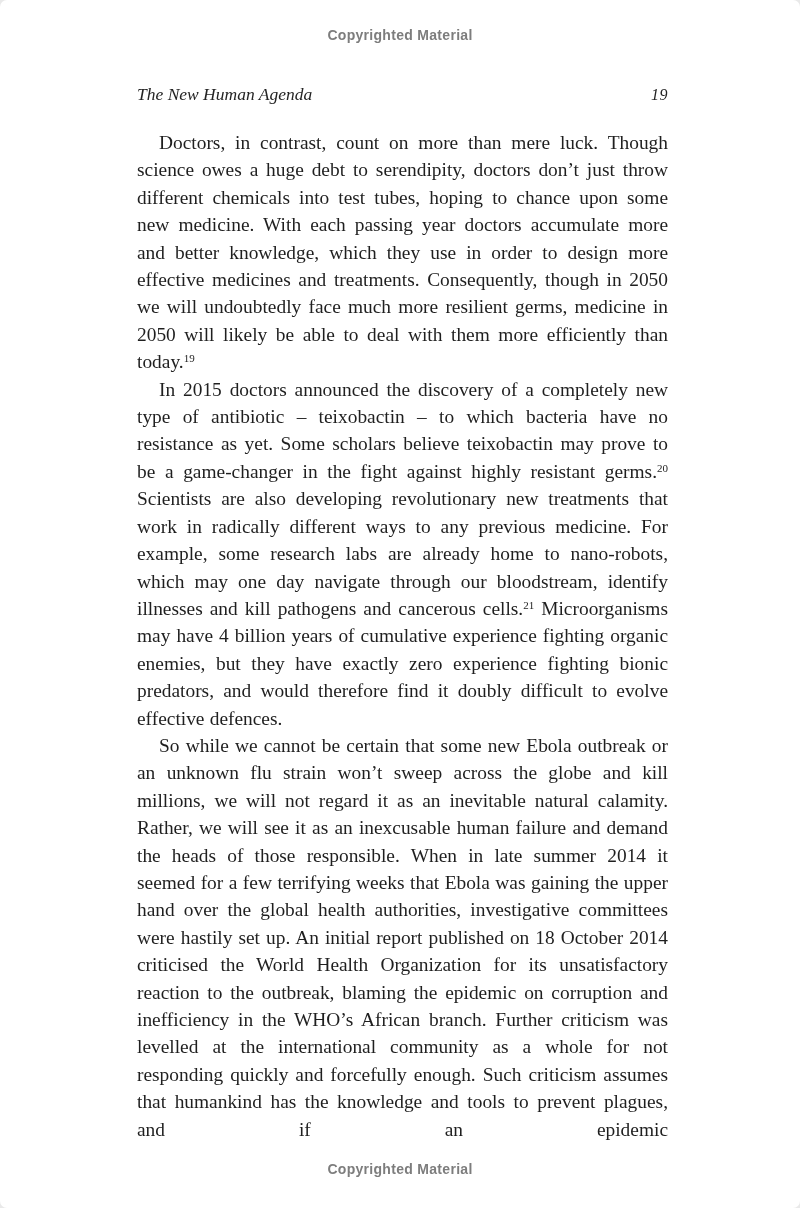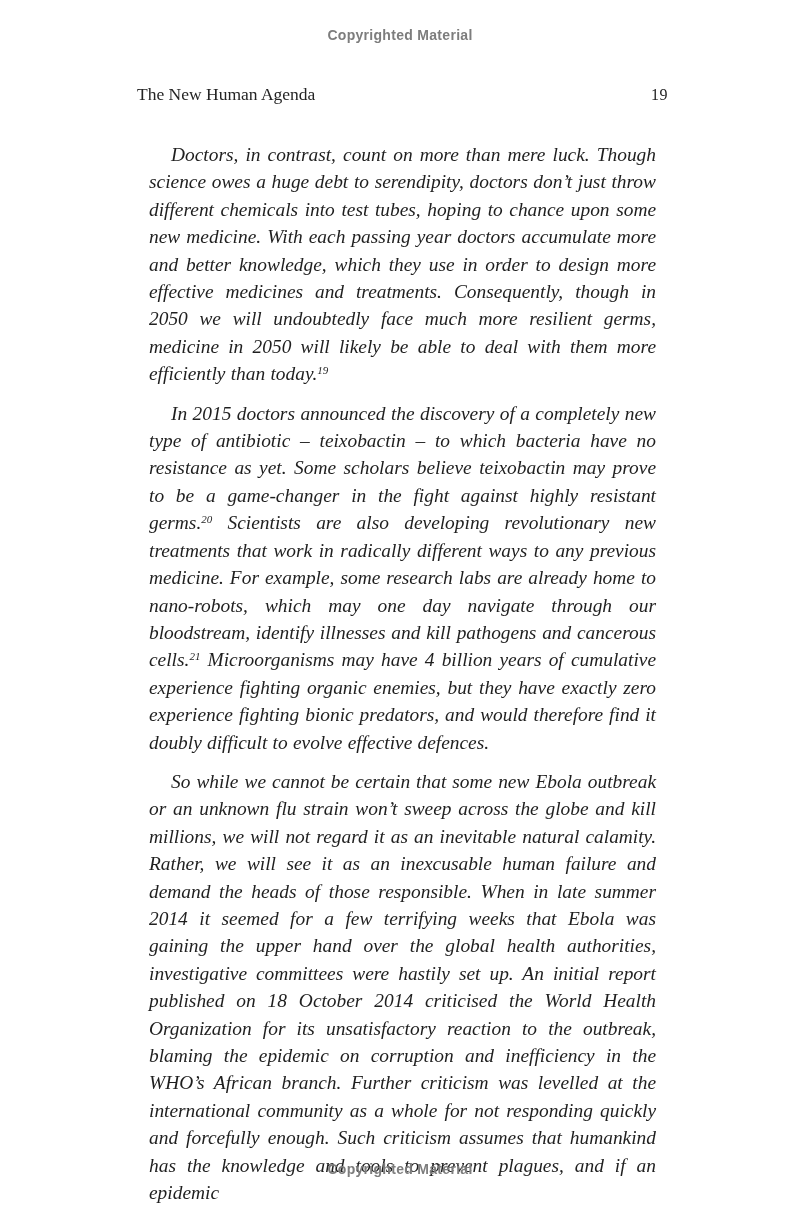--- a/index.html
+++ b/index.html
@@ -9,20 +9,21 @@
   }
   .page {
     position: relative;
     width: 800px;
     height: 1208px;
     margin: 0 auto;
     background: #ffffff;
     overflow: hidden;
     font-family: "Liberation Serif", serif;
     color: #1e1e1e;
+    border-radius: 7px;
   }
   .copyright-notice {
     position: absolute;
     left: 0;
     width: 100%;
     text-align: center;
     font-family: "Liberation Sans", sans-serif;
     font-weight: bold;
     font-size: 14px;
     letter-spacing: 0.3px;
@@ -34,42 +35,42 @@
   .running-header {
     position: absolute;
     left: 137px;
     width: 531px;
     top: 84px;
     display: flex;
     justify-content: space-between;
     align-items: baseline;
     font-size: 17.5px;
     color: #242424;
+    font-style: italic;
   }
   .running-header .page-number {
     font-size: 16px;
     letter-spacing: 0.5px;
   }
 
   .body-text {
     position: absolute;
     left: 137px;
     width: 531px;
     top: 129px;
     font-size: 19.4px;
     line-height: 27.4px;
     text-align: justify;
     color: #1f1f1f;
   }
   .body-text p {
-    margin: 12px;
+    margin: 0;
     padding: 0;
     text-indent: 22px;
     word-spacing: 0.4px;
-    font-style: italic;
   }
   .body-text p.justify-last {
     text-align-last: justify;
   }
   .body-text sup {
     font-size: 11px;
     line-height: 0;
     vertical-align: baseline;
     position: relative;
     top: -6px;

